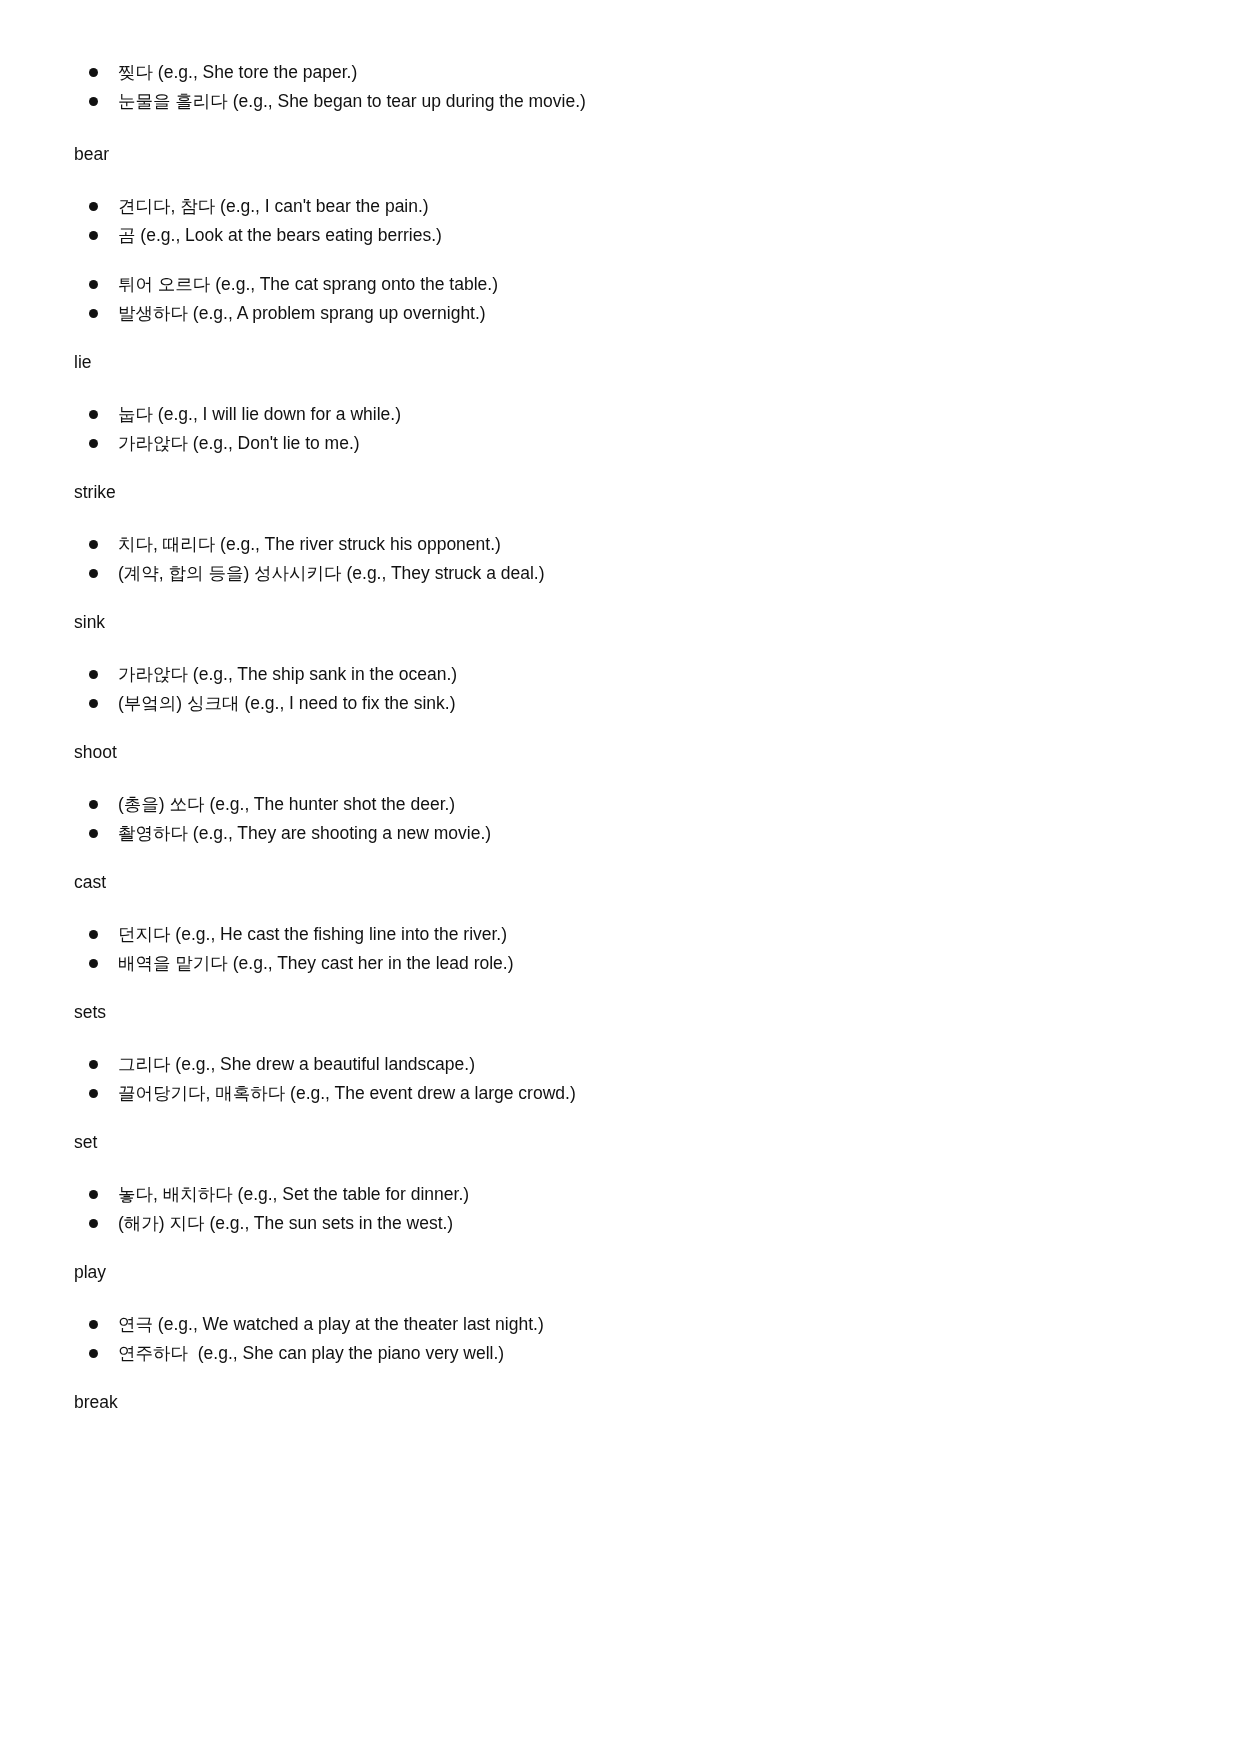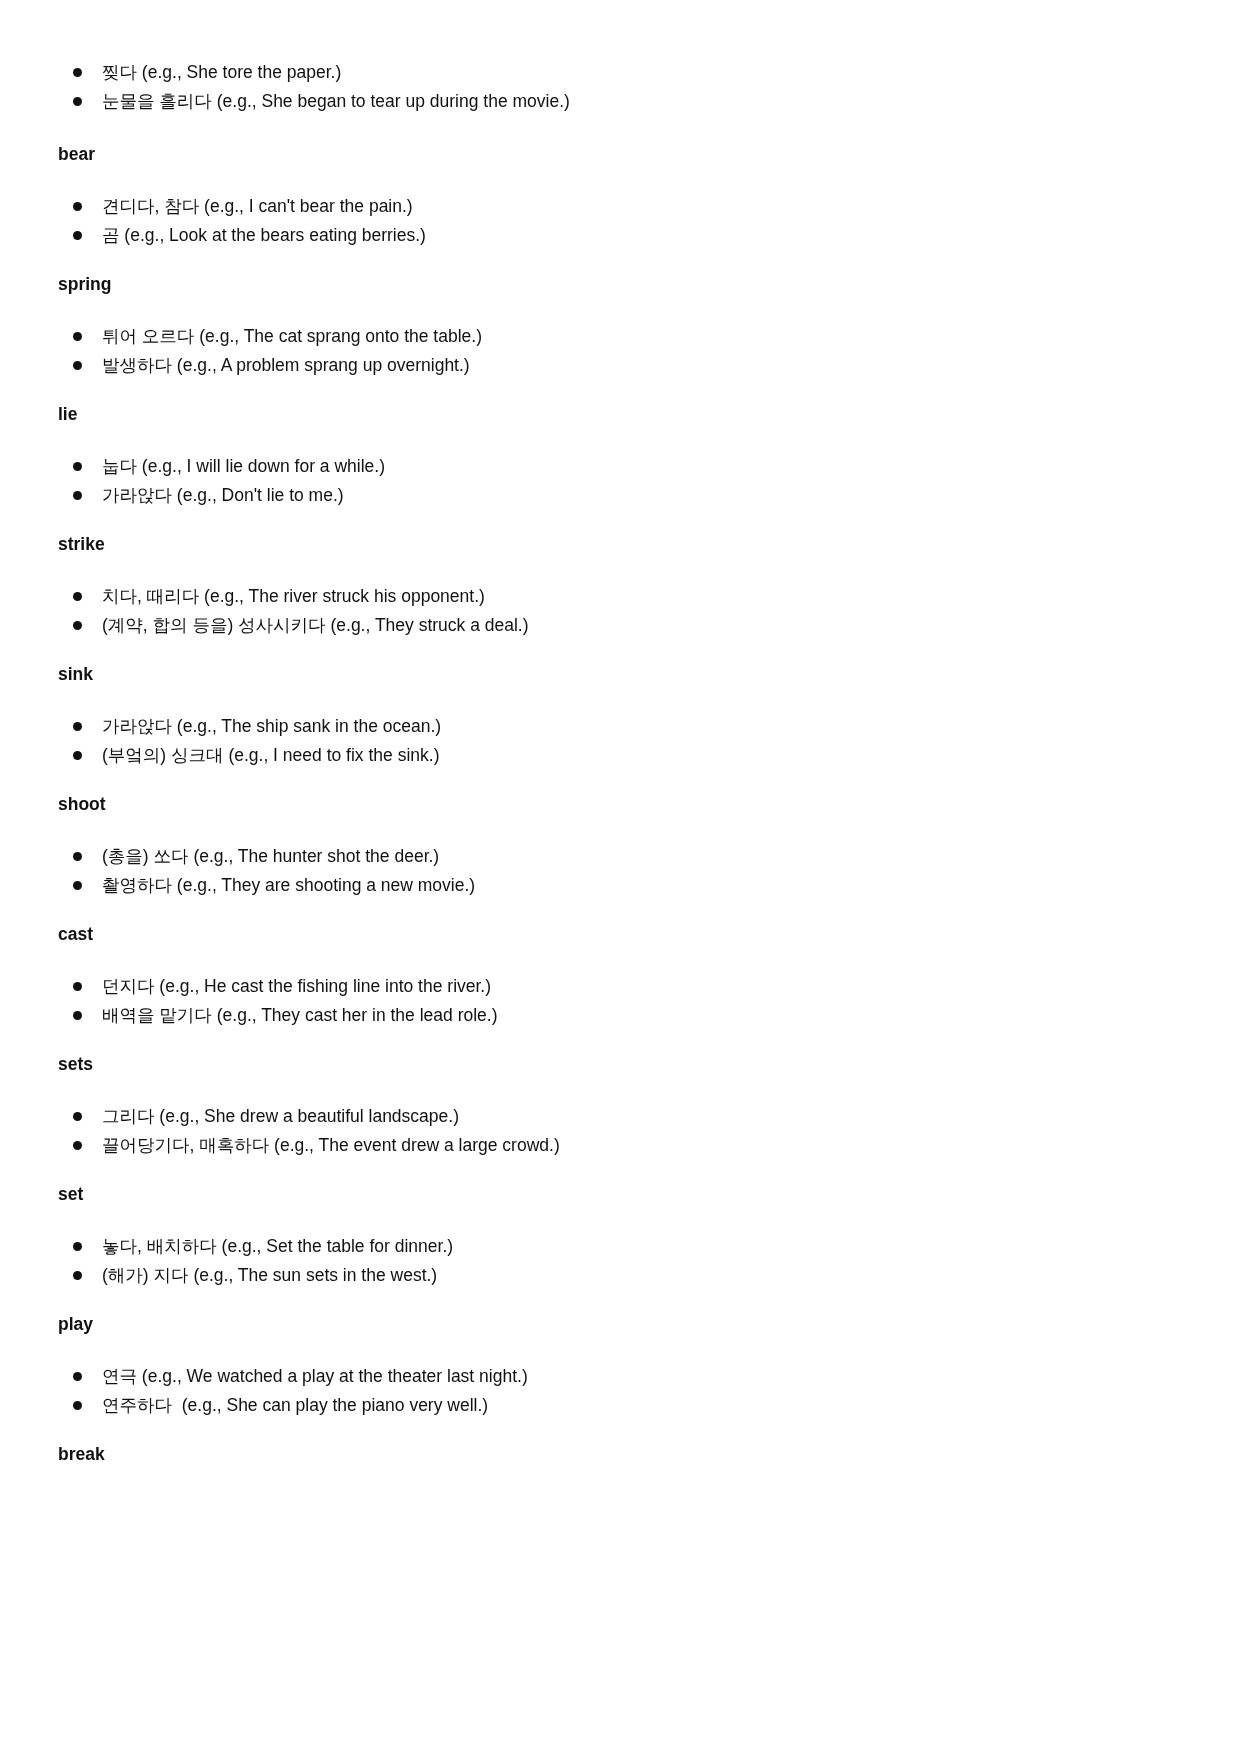--- a/index.html
+++ b/index.html
@@ -9,26 +9,26 @@
   }
   body {
     width: 1241px;
     min-height: 1754px;
     color: #111111;
     font-family: "Liberation Sans", "DejaVu Sans", sans-serif;
     font-size: 17.5px;
     -webkit-font-smoothing: antialiased;
   }
   .doc {
-    padding: 58px 40px 0 58px;
+    padding: 58px 40px 0 74px;
   }
   .entry { margin: 0; }
   .word {
     font-size: 17.5px;
-    font-weight: 700;
+    font-weight: 400;
     line-height: 29px;
     margin: 18px 0 23px 0;
   }
   ul.senses {
     list-style: none;
     margin: 0 0 20px 0;
     padding: 0;
   }
   ul.senses.first { margin-bottom: 24px; }
   ul.senses li {
@@ -74,21 +74,20 @@
         <span class="sense-text">견디다, 참다 (e.g., I can't bear the pain.)</span>
       </li>
       <li>
         <span class="dot"></span>
         <span class="sense-text">곰 (e.g., Look at the bears eating berries.)</span>
       </li>
     </ul>
   </section>
 
   <section class="entry">
-    <h3 class="word">spring</h3>
     <ul class="senses">
       <li>
         <span class="dot"></span>
         <span class="sense-text">튀어 오르다 (e.g., The cat sprang onto the table.)</span>
       </li>
       <li>
         <span class="dot"></span>
         <span class="sense-text">발생하다 (e.g., A problem sprang up overnight.)</span>
       </li>
     </ul>

